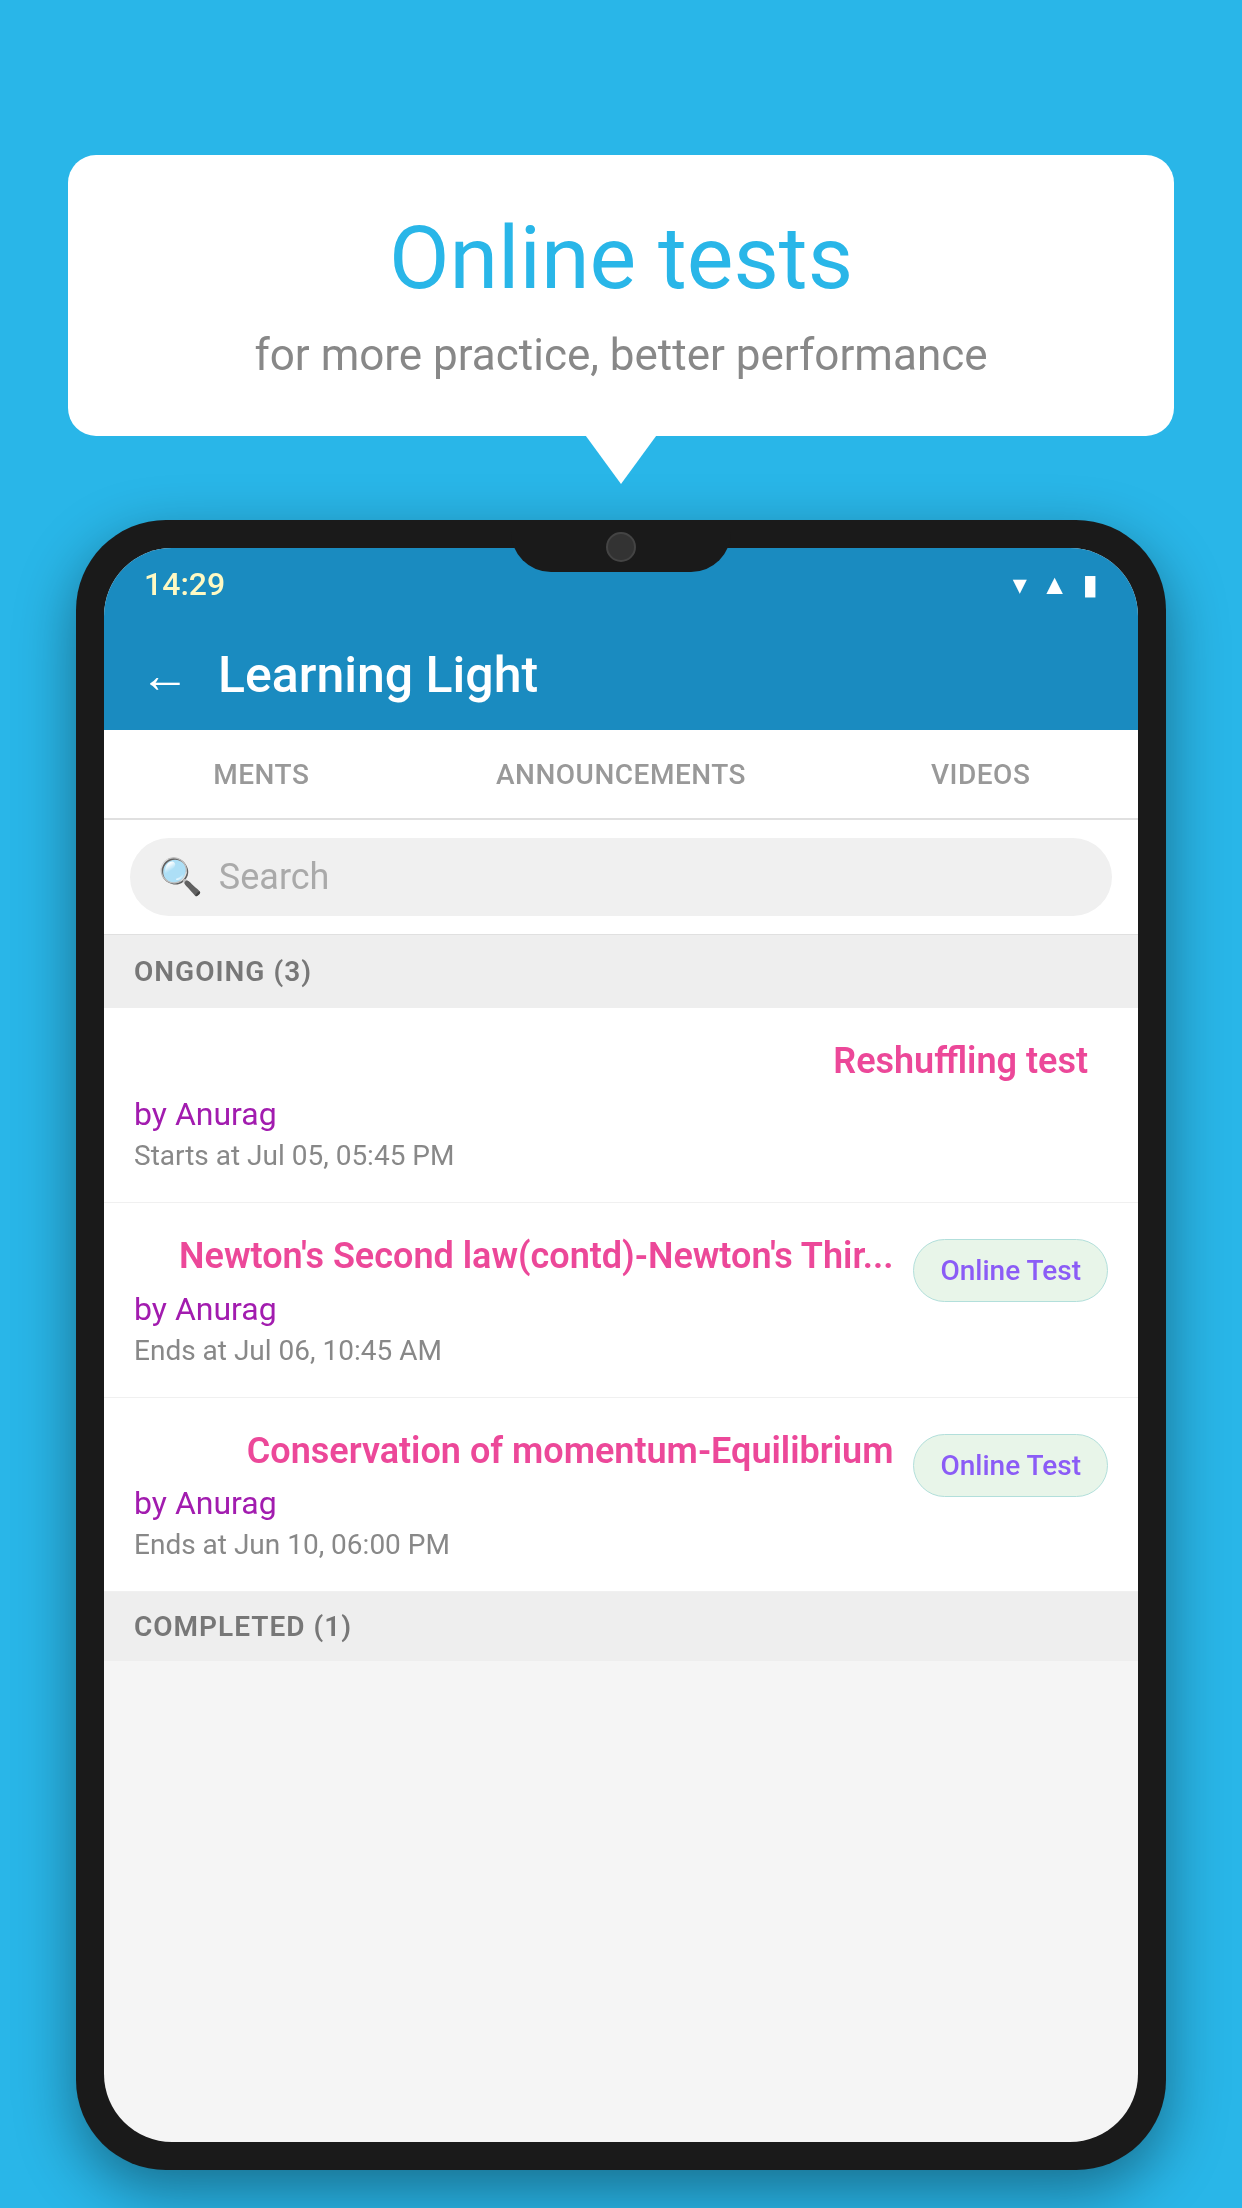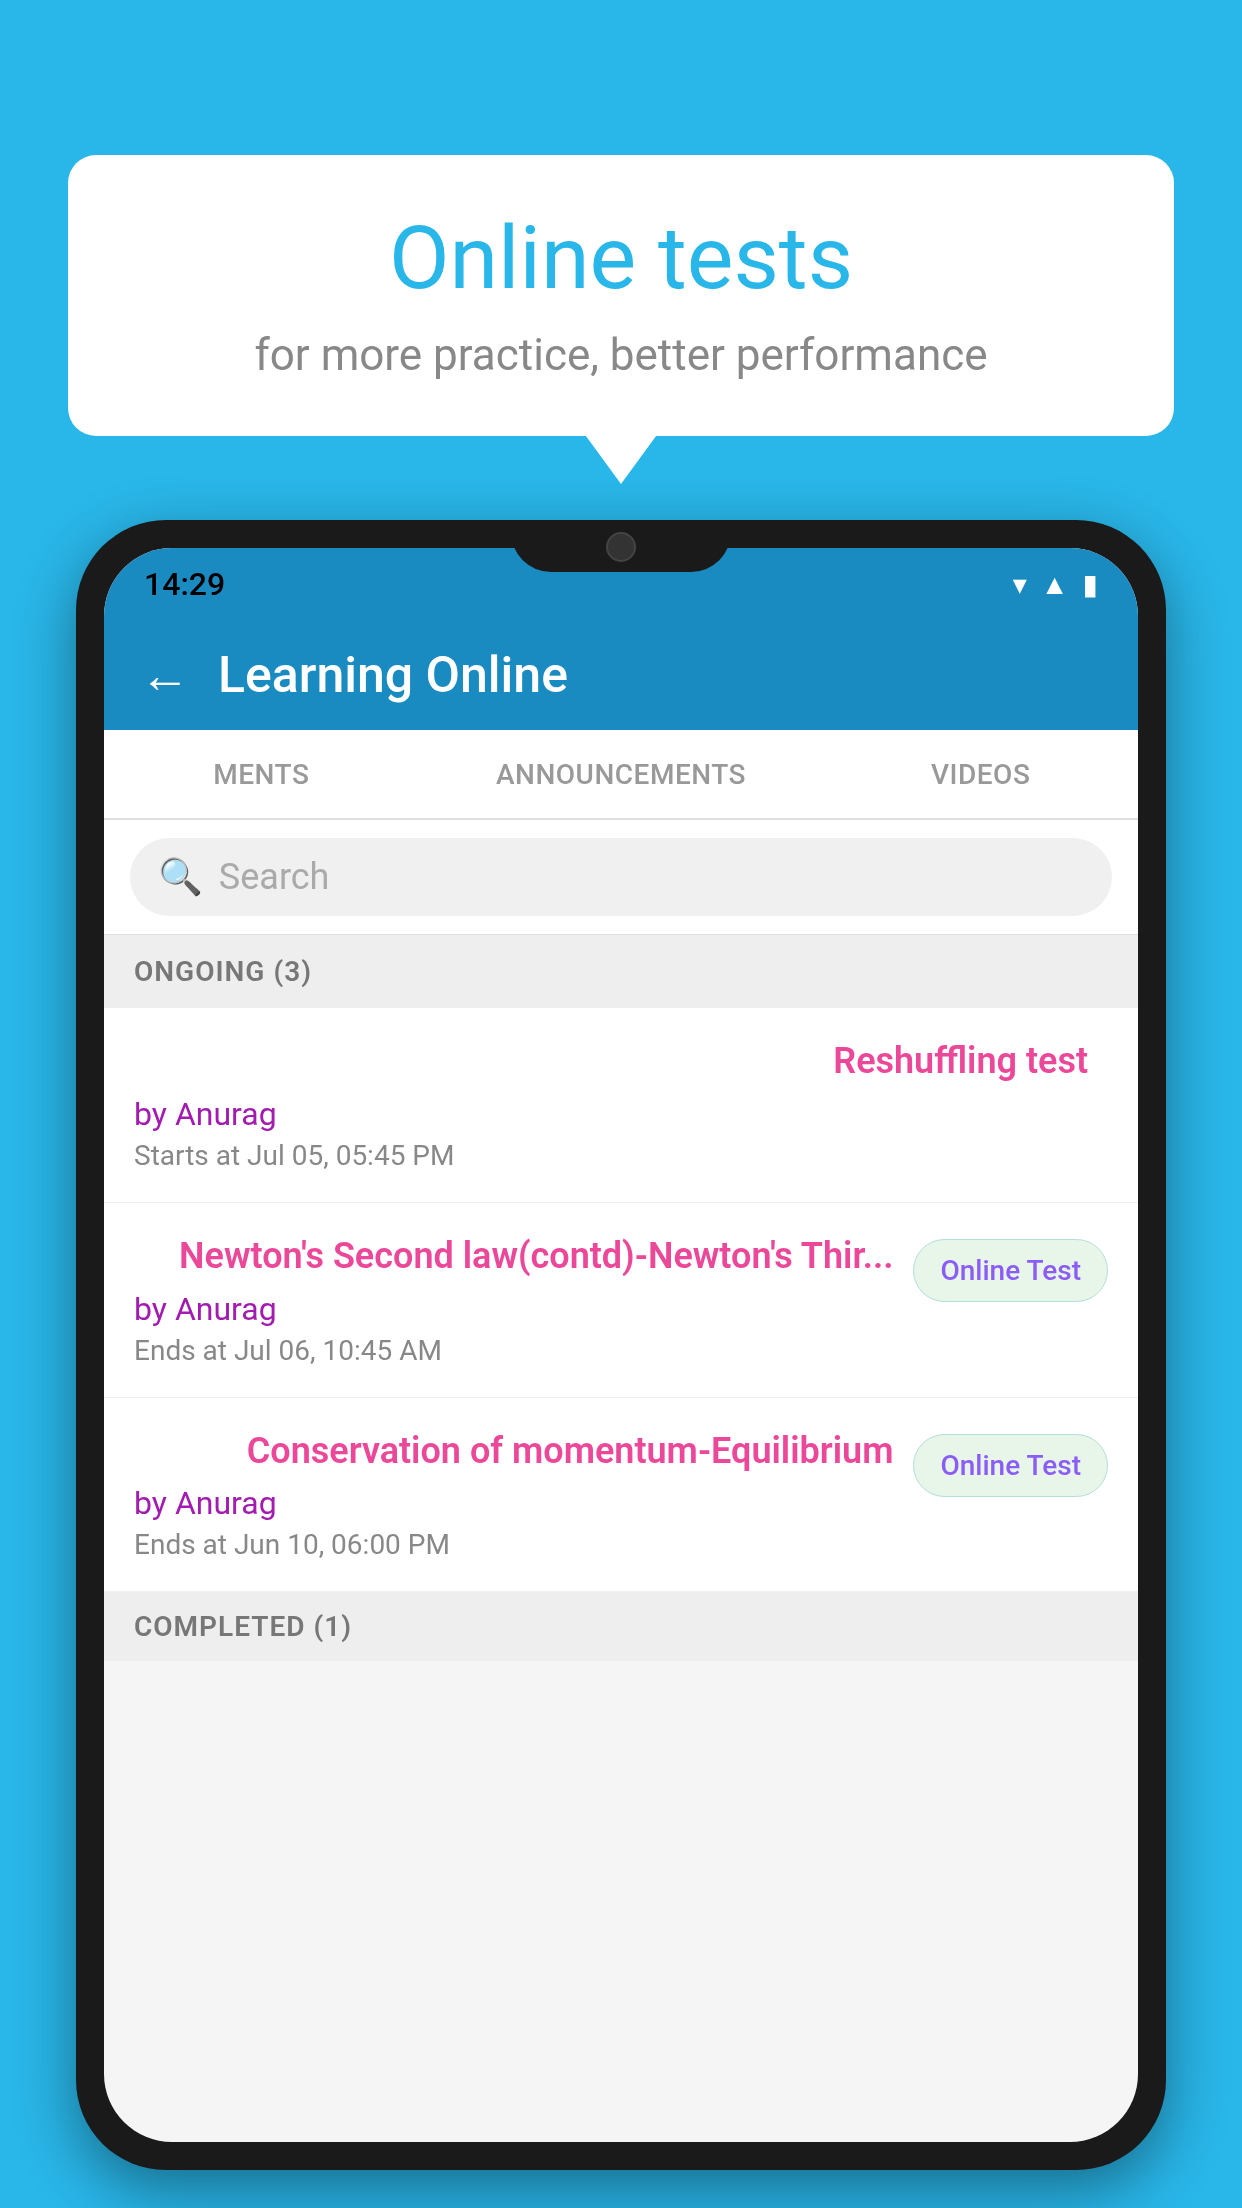--- a/index.html
+++ b/index.html
@@ -106,21 +106,21 @@
     .status-bar {
       background: #1a8bc0;
       height: 72px;
       display: flex;
       align-items: center;
       justify-content: space-between;
       padding: 0 40px;
     }
 
     .status-time {
-      color: #000000;
+      color: #fef9c3;
       font-size: 32px;
       font-weight: 500;
     }
 
     .status-icons {
       display: flex;
       align-items: center;
       gap: 14px;
     }
 
@@ -309,21 +309,21 @@
         <span class="status-time">14:29</span>
         <div class="status-icons">
           <span class="status-icon">▾</span>
           <span class="status-icon">▲</span>
           <span class="status-icon">▮</span>
         </div>
       </div>
 
       <div class="app-bar">
         <span class="back-arrow">←</span>
-        <span class="app-title">Learning Online</span>
+        <span class="app-title">Learning Light</span>
       </div>
 
       <div class="tabs-bar">
         <div class="tab-item">
           <span>MENTS</span>
         </div>
         <div class="tab-item">
           <span>ANNOUNCEMENTS</span>
         </div>
         <div class="tab-item">

